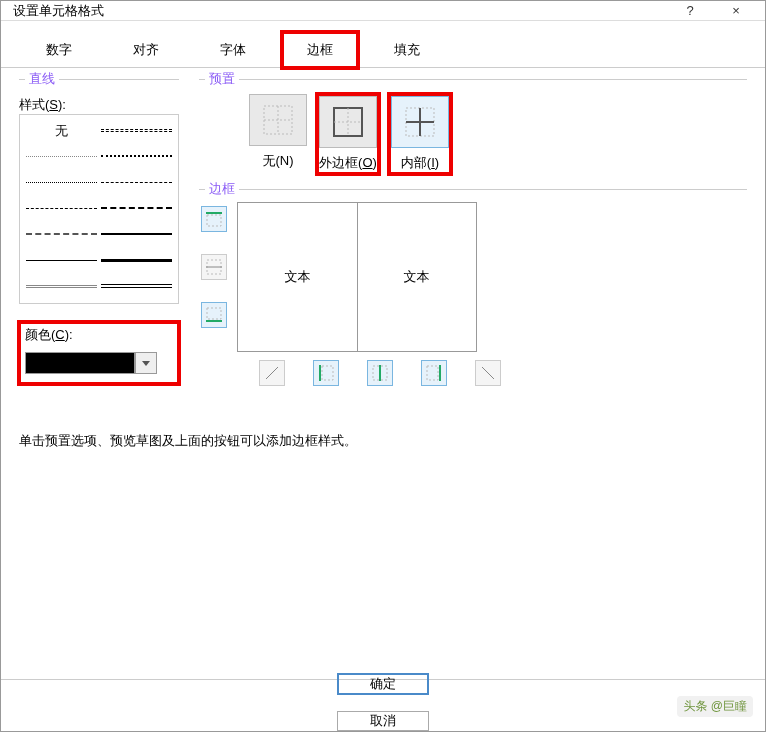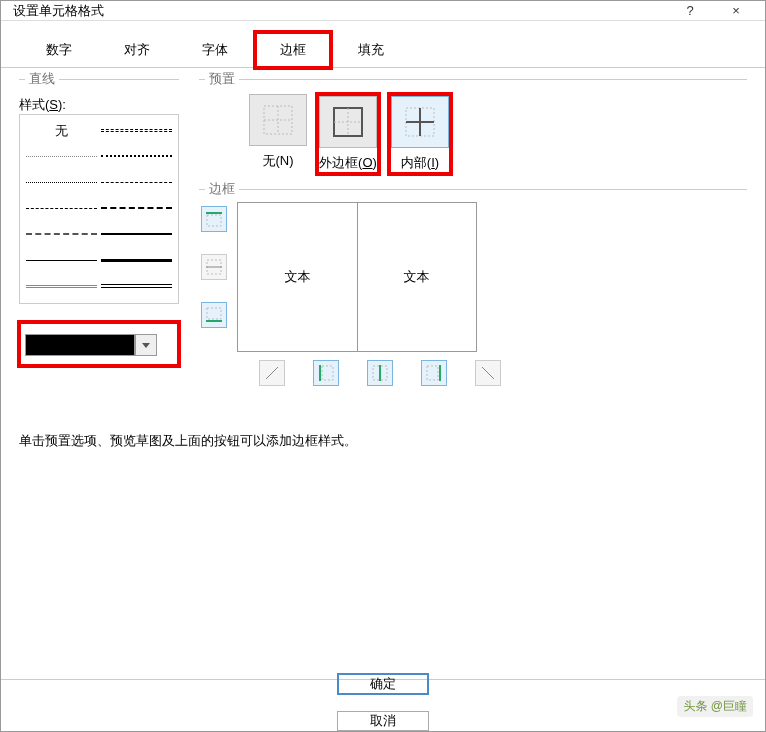--- a/index.html
+++ b/index.html
@@ -2,30 +2,30 @@
 <html><head>
 <meta charset="utf-8">
 <style>
 * { box-sizing: border-box; margin: 0; padding: 0; font-family: "Microsoft YaHei", sans-serif; font-size: 13px; }
 body { background: #fff; width: 766px; height: 732px; border: 1px solid #999; position: relative; }
 
 .titlebar { height: 20px; display: flex; align-items: center; padding: 0 6px 0 12px; border-bottom: 1px solid #ddd; }
 .titlebar .title { flex: 1; }
 .titlebar .btn { width: 46px; height: 32px; display: flex; align-items: center; justify-content: center; color: #333; }
 
-.tabs { display: flex; padding: 10px 0 0 20px; border-bottom: 1px solid #ccc; gap: 2px; }
+.tabs { display: flex; padding: 10px 0 0 20px; border-bottom: 1px solid #ccc; gap: 11px; }
 .tab { padding: 8px 24px; border: 1px solid transparent; position: relative; top: 1px; cursor: default; }
 .tab.active { border: 1px solid #ccc; border-bottom: 1px solid #fff; background: #fff; }
 
 .hl-red { outline: 4px solid #e00; outline-offset: -2px; }
 
 .content { padding: 12px 18px; display: flex; gap: 20px; }
 
 .group-label { position: relative; }
-.group-label .cap { color: #737373; position: absolute; top: -9px; left: 6px; background: #fff; padding: 0 4px; }
+.group-label .cap { color: #8b5cf6; position: absolute; top: -9px; left: 6px; background: #fff; padding: 0 4px; }
 .group-label .line { border-top: 1px solid #ccc; margin-top: -1px; }
 
 .left-col { width: 160px; }
 .style-box { border: 1px solid #ccc; padding: 6px; height: 190px; display: grid; grid-template-columns: 1fr 1fr; gap: 6px 4px; }
 .style-none { grid-column: 1; display: flex; align-items: center; justify-content: center; }
 .style-line { height: 18px; display: flex; align-items: center; }
 .line-sample { width: 100%; }
 
 .underline { text-decoration: underline; }
 
@@ -129,20 +129,21 @@
         </div>
       <div class="style-line">
           <div class="line-sample" style="border-top:1px solid #888; border-bottom:1px solid #888; height:3px;"></div>
         </div>
       <div class="style-line">
           <div class="line-sample" style="border-top:1px solid #000; border-bottom:1px solid #000; height:4px;"></div>
         </div>
     </div>
 
     <div class="hl-red" style="margin-top:18px; padding:4px 6px 10px 6px;">
+      <div>颜色(<span class="underline">C</span>):</div>
       <div class="color-row">
         <div class="color-swatch"></div>
         <div class="color-drop">
           <svg width="8" height="5">
               <path d="M0 0 L8 0 L4 5 Z" fill="#555"></path>
             </svg>
         </div>
       </div>
     </div>
   </div>

